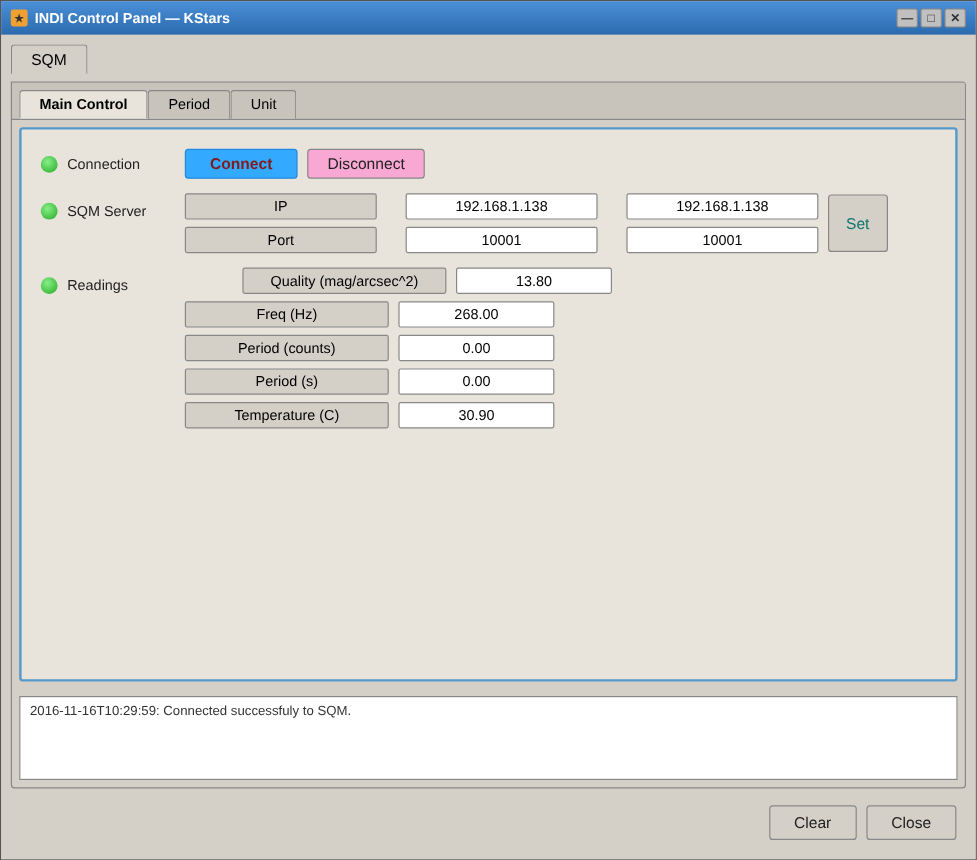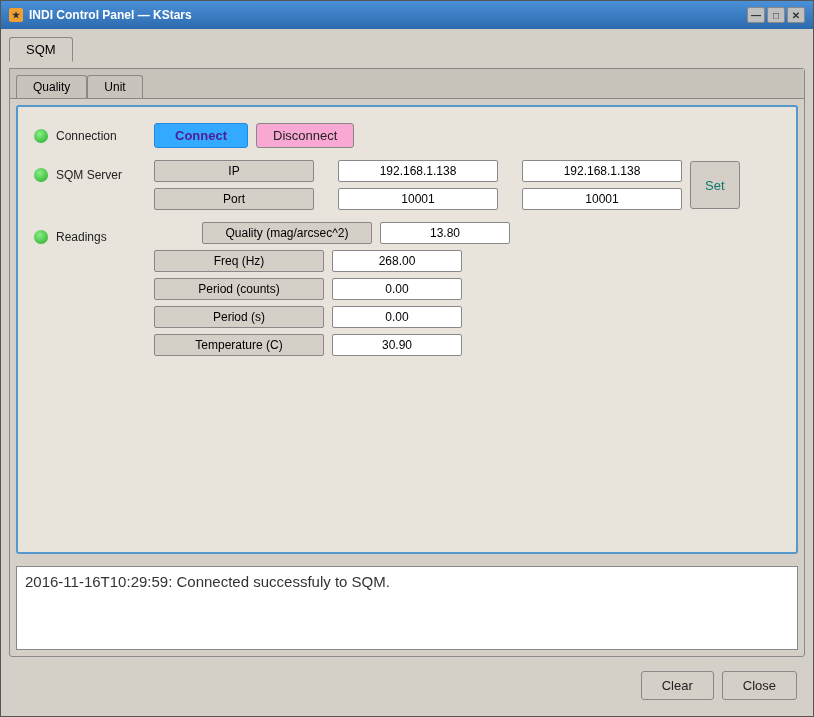--- a/index.html
+++ b/index.html
@@ -188,21 +188,21 @@
       border-radius: 2px;
     }
     .field-value.wide {
       min-width: 160px;
     }
 
     
     .btn-connect {
       background: #33aaff;
       border: 1px solid #2288dd;
-      color: #4c1d95;
+      color: #7f1d1d;
       padding: 4px 20px;
       border-radius: 3px;
       cursor: pointer;
       font-size: 13px;
       font-weight: bold;
     }
 
     .btn-disconnect {
       background: #f9a8d4;
       border: 1px solid #888;
@@ -242,25 +242,25 @@
       gap: 24px;
       align-items: center;
     }
 
     
     .log-area {
       background: white;
       border: 1px solid #888;
       margin: 6px;
       padding: 6px 8px;
-      font-size: 15px;
+      font-size: 11px;
       color: #333;
       min-height: 60px;
       flex-shrink: 0;
-      height: 84px;
+      height: 70px;
     }
 
     
     .bottom-bar {
       display: flex;
       justify-content: flex-end;
       gap: 8px;
       padding: 8px;
       flex-shrink: 0;
     }
@@ -306,21 +306,22 @@
 
   <div class="content">
 
     <div class="top-tabs">
       <div class="top-tab active">SQM</div>
     </div>
 
     <div class="panel">
 
       <div class="sub-tabs">
-        <div class="sub-tab">Quality</div>
+        <div class="sub-tab active">Main Control</div>
+        <div class="sub-tab">Period</div>
         <div class="sub-tab">Unit</div>
       </div>
 
       <div class="inner-panel">
 
         <div class="field-row">
           <div class="indicator green"></div>
           <div class="label-col">Connection</div>
           <button class="btn-connect">Connect</button>
           <button class="btn-disconnect">Disconnect</button>

